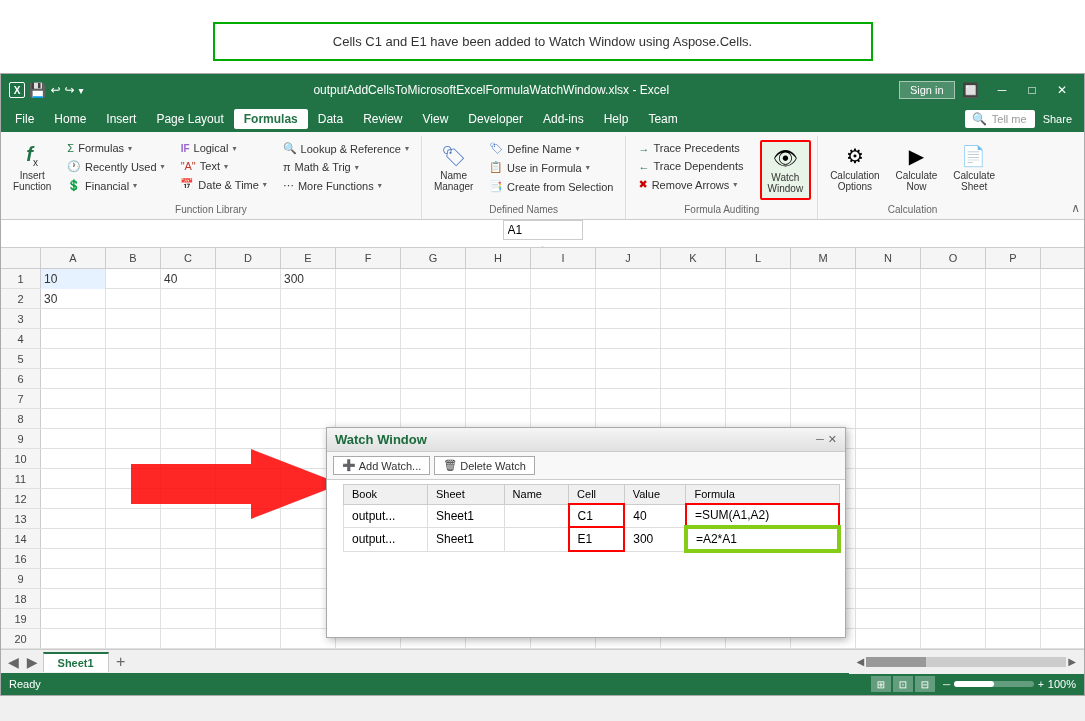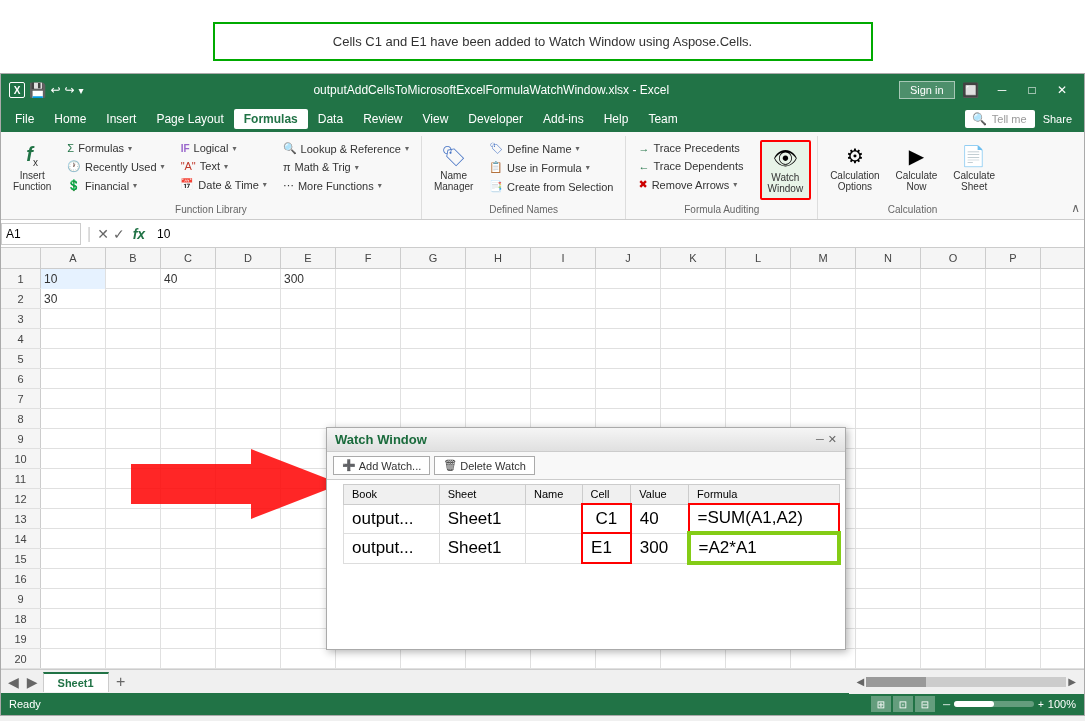--- a/index.html
+++ b/index.html
@@ -111,23 +111,24 @@
       white-space: nowrap;
     }
     .dropdown-arrow { font-size: 8px; color: #666; }
 
     
     .formula-bar {
       display: flex;
       align-items: center;
       border-bottom: 1px solid #ccc;
       height: 28px;
-      padding: 0 0;
+      padding: 0 16px;
       background: white;
       gap: 4px;
+      flex-direction: column;
     }
     .name-box {
       width: 80px;
       border: 1px solid #ccc;
       padding: 2px 4px;
       font-size: 12px;
       height: 22px;
     }
     .formula-bar-divider { color: #ccc; font-size: 16px; margin: 0 2px; }
     .formula-bar-fx { color: #217346; font-style: italic; font-weight: bold; font-size: 14px; margin: 0 4px; }
@@ -257,21 +258,21 @@
       background: #f0f0f0;
       border: 1px solid #ccc;
       padding: 3px 8px;
       font-size: 11px;
       font-weight: normal;
       text-align: left;
     }
     .watch-table td {
       border: 1px solid #ddd;
       padding: 3px 8px;
-      font-size: 17px;
+      font-size: 12px;
       background: white;
     }
     .watch-table-container { padding: 4px; background: white; }
 
     
     .ribbon-btn-highlighted {
       border: 2px solid red !important;
     }
 
     
@@ -811,39 +812,20 @@
           <div class="cell cell-i"></div>
           <div class="cell cell-j"></div>
           <div class="cell cell-k"></div>
           <div class="cell cell-l"></div>
           <div class="cell cell-m"></div>
           <div class="cell cell-n"></div>
           <div class="cell cell-o"></div>
           <div class="cell cell-p"></div>
         </div>
       <div class="grid-row">
-          <div class="row-header">15</div>
-          <div class="cell cell-a"></div>
-          <div class="cell cell-b"></div>
-          <div class="cell cell-c"></div>
-          <div class="cell cell-d"></div>
-          <div class="cell cell-e"></div>
-          <div class="cell cell-f"></div>
-          <div class="cell cell-g"></div>
-          <div class="cell cell-h"></div>
-          <div class="cell cell-i"></div>
-          <div class="cell cell-j"></div>
-          <div class="cell cell-k"></div>
-          <div class="cell cell-l"></div>
-          <div class="cell cell-m"></div>
-          <div class="cell cell-n"></div>
-          <div class="cell cell-o"></div>
-          <div class="cell cell-p"></div>
-        </div>
-      <div class="grid-row">
           <div class="row-header">16</div>
           <div class="cell cell-a"></div>
           <div class="cell cell-b"></div>
           <div class="cell cell-c"></div>
           <div class="cell cell-d"></div>
           <div class="cell cell-e"></div>
           <div class="cell cell-f"></div>
           <div class="cell cell-g"></div>
           <div class="cell cell-h"></div>
           <div class="cell cell-i"></div>
@@ -960,21 +942,21 @@
                 <th style="min-width:40px;">Cell</th>
                 <th>Value</th>
                 <th style="min-width:110px;">Formula</th>
               </tr>
             </thead>
             <tbody>
               <tr>
                 <td>output...</td>
                 <td>Sheet1</td>
                 <td></td>
-                <td style="border: 2px solid red; text-align: center;">C1</td>
+                <td style="border: 2px solid red;">C1</td>
                 <td>40</td>
                 <td style="border: 2px solid red;">=SUM(A1,A2)</td>
               </tr>
               <tr>
                 <td>output...</td>
                 <td>Sheet1</td>
                 <td></td>
                 <td style="border: 2px solid red;">E1</td>
                 <td>300</td>
                 <td style="border: 4px solid #84cc16;">=A2*A1</td>

